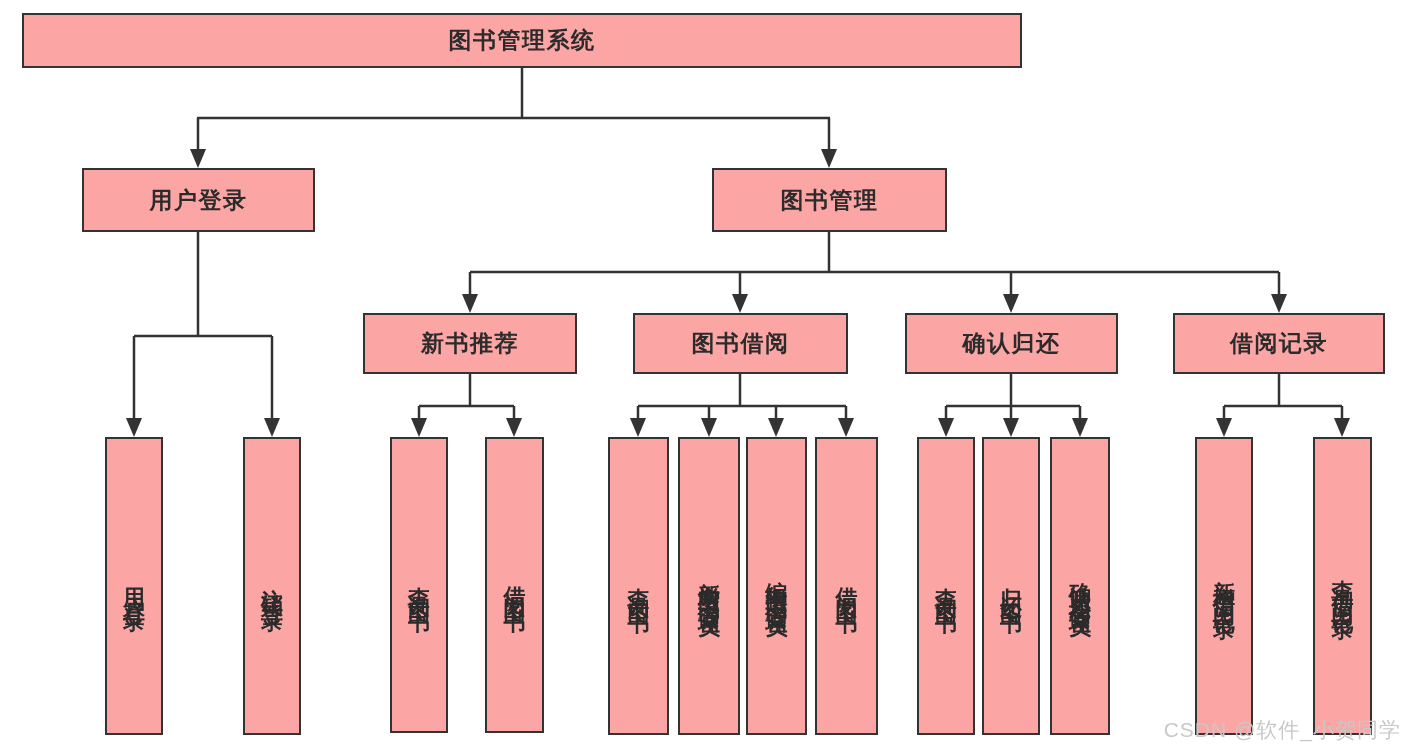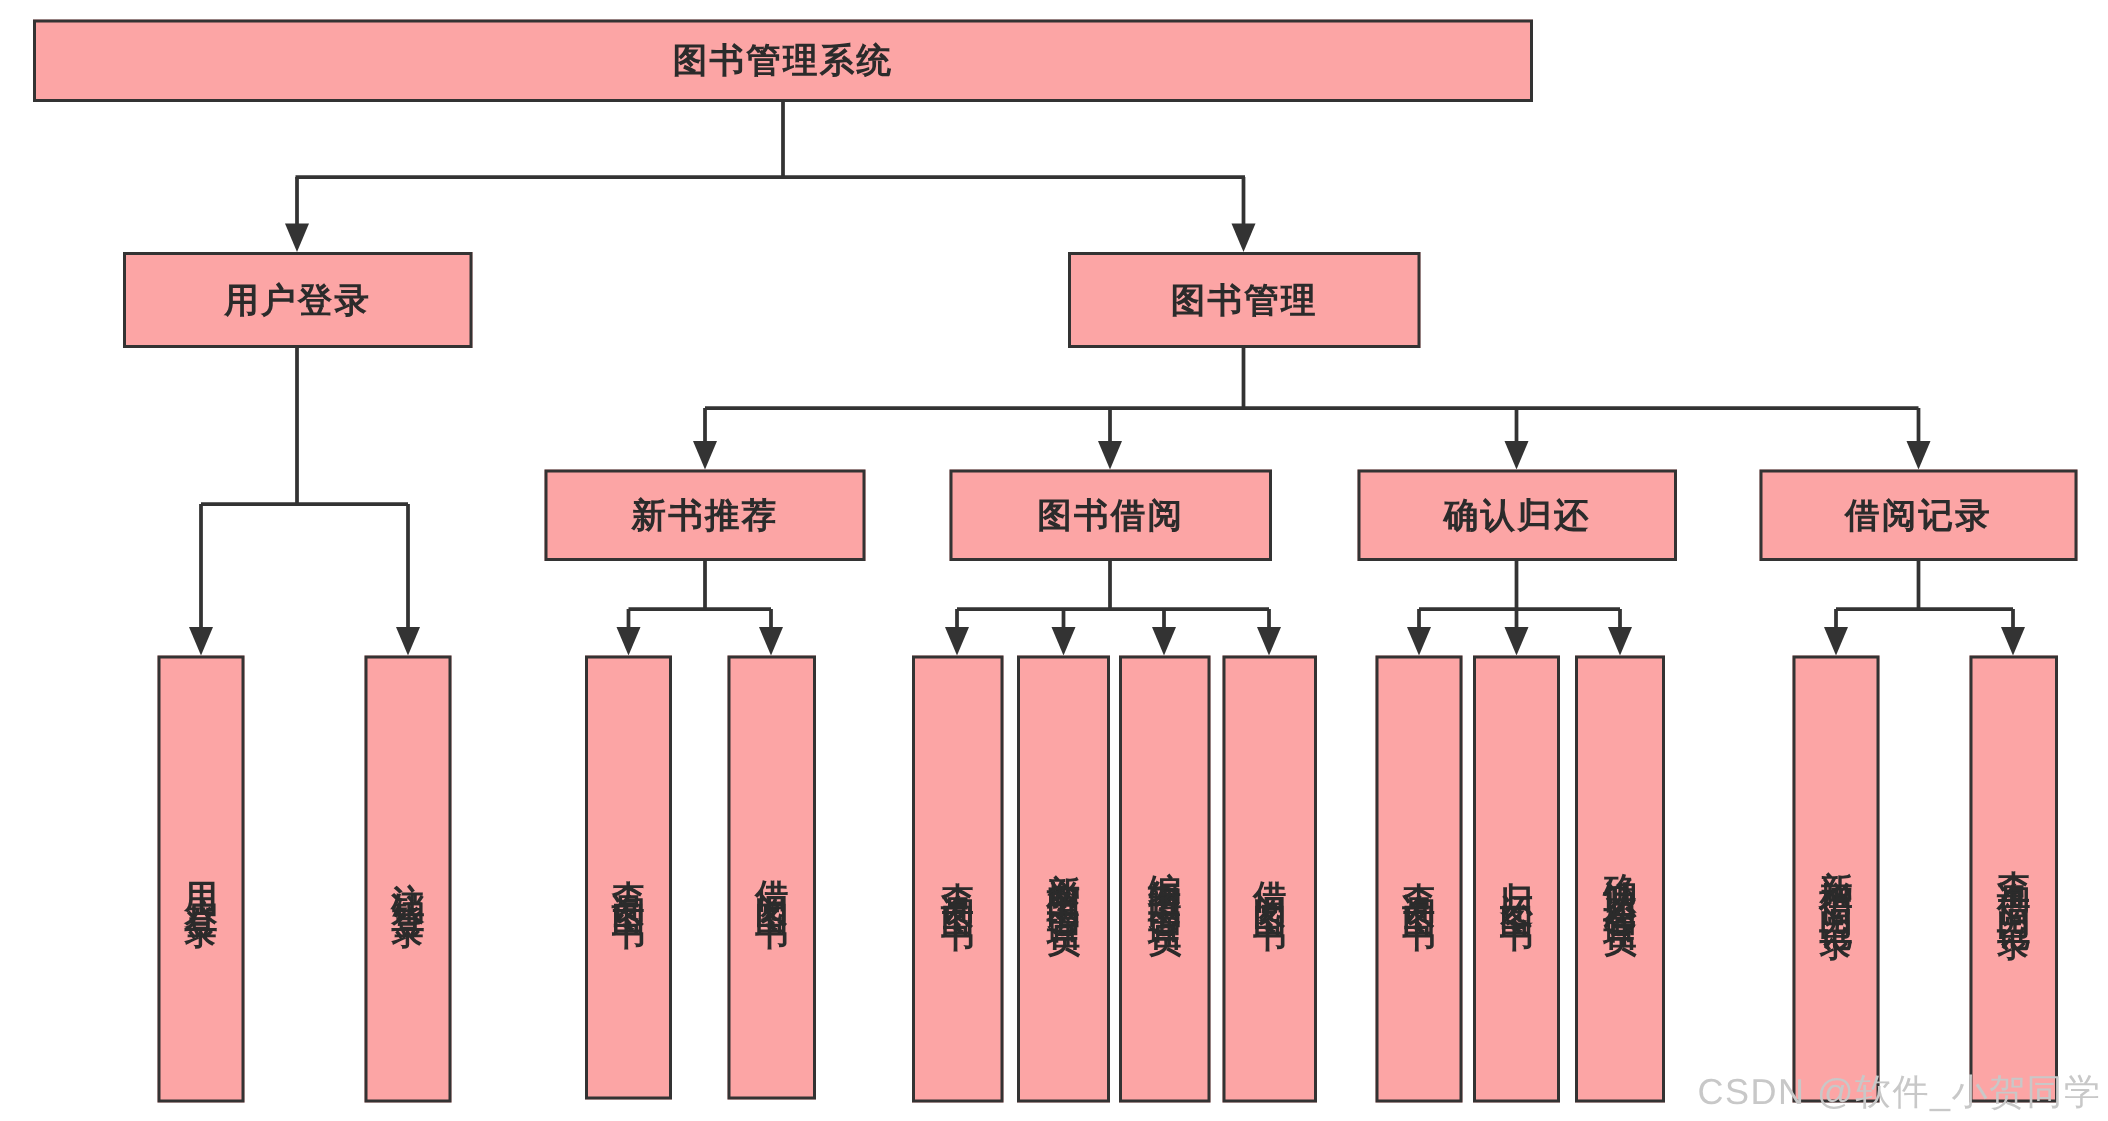--- a/index.html
+++ b/index.html
@@ -30,21 +30,21 @@
     text-orientation: mixed;
     font-size: 22px;
     letter-spacing: 8px;
     white-space: nowrap;
   }
   .vbox .tight { letter-spacing: 5px; }
   .watermark {
     position: absolute;
     right: 4px;
     bottom: 3px;
-    font-size: 24px;
+    font-size: 21px;
     color: #c8c8c8;
     letter-spacing: 1px;
     z-index: 5;
     white-space: nowrap;
   }
 </style>
 </head>
 <body>
 
 <div id="canvas">

